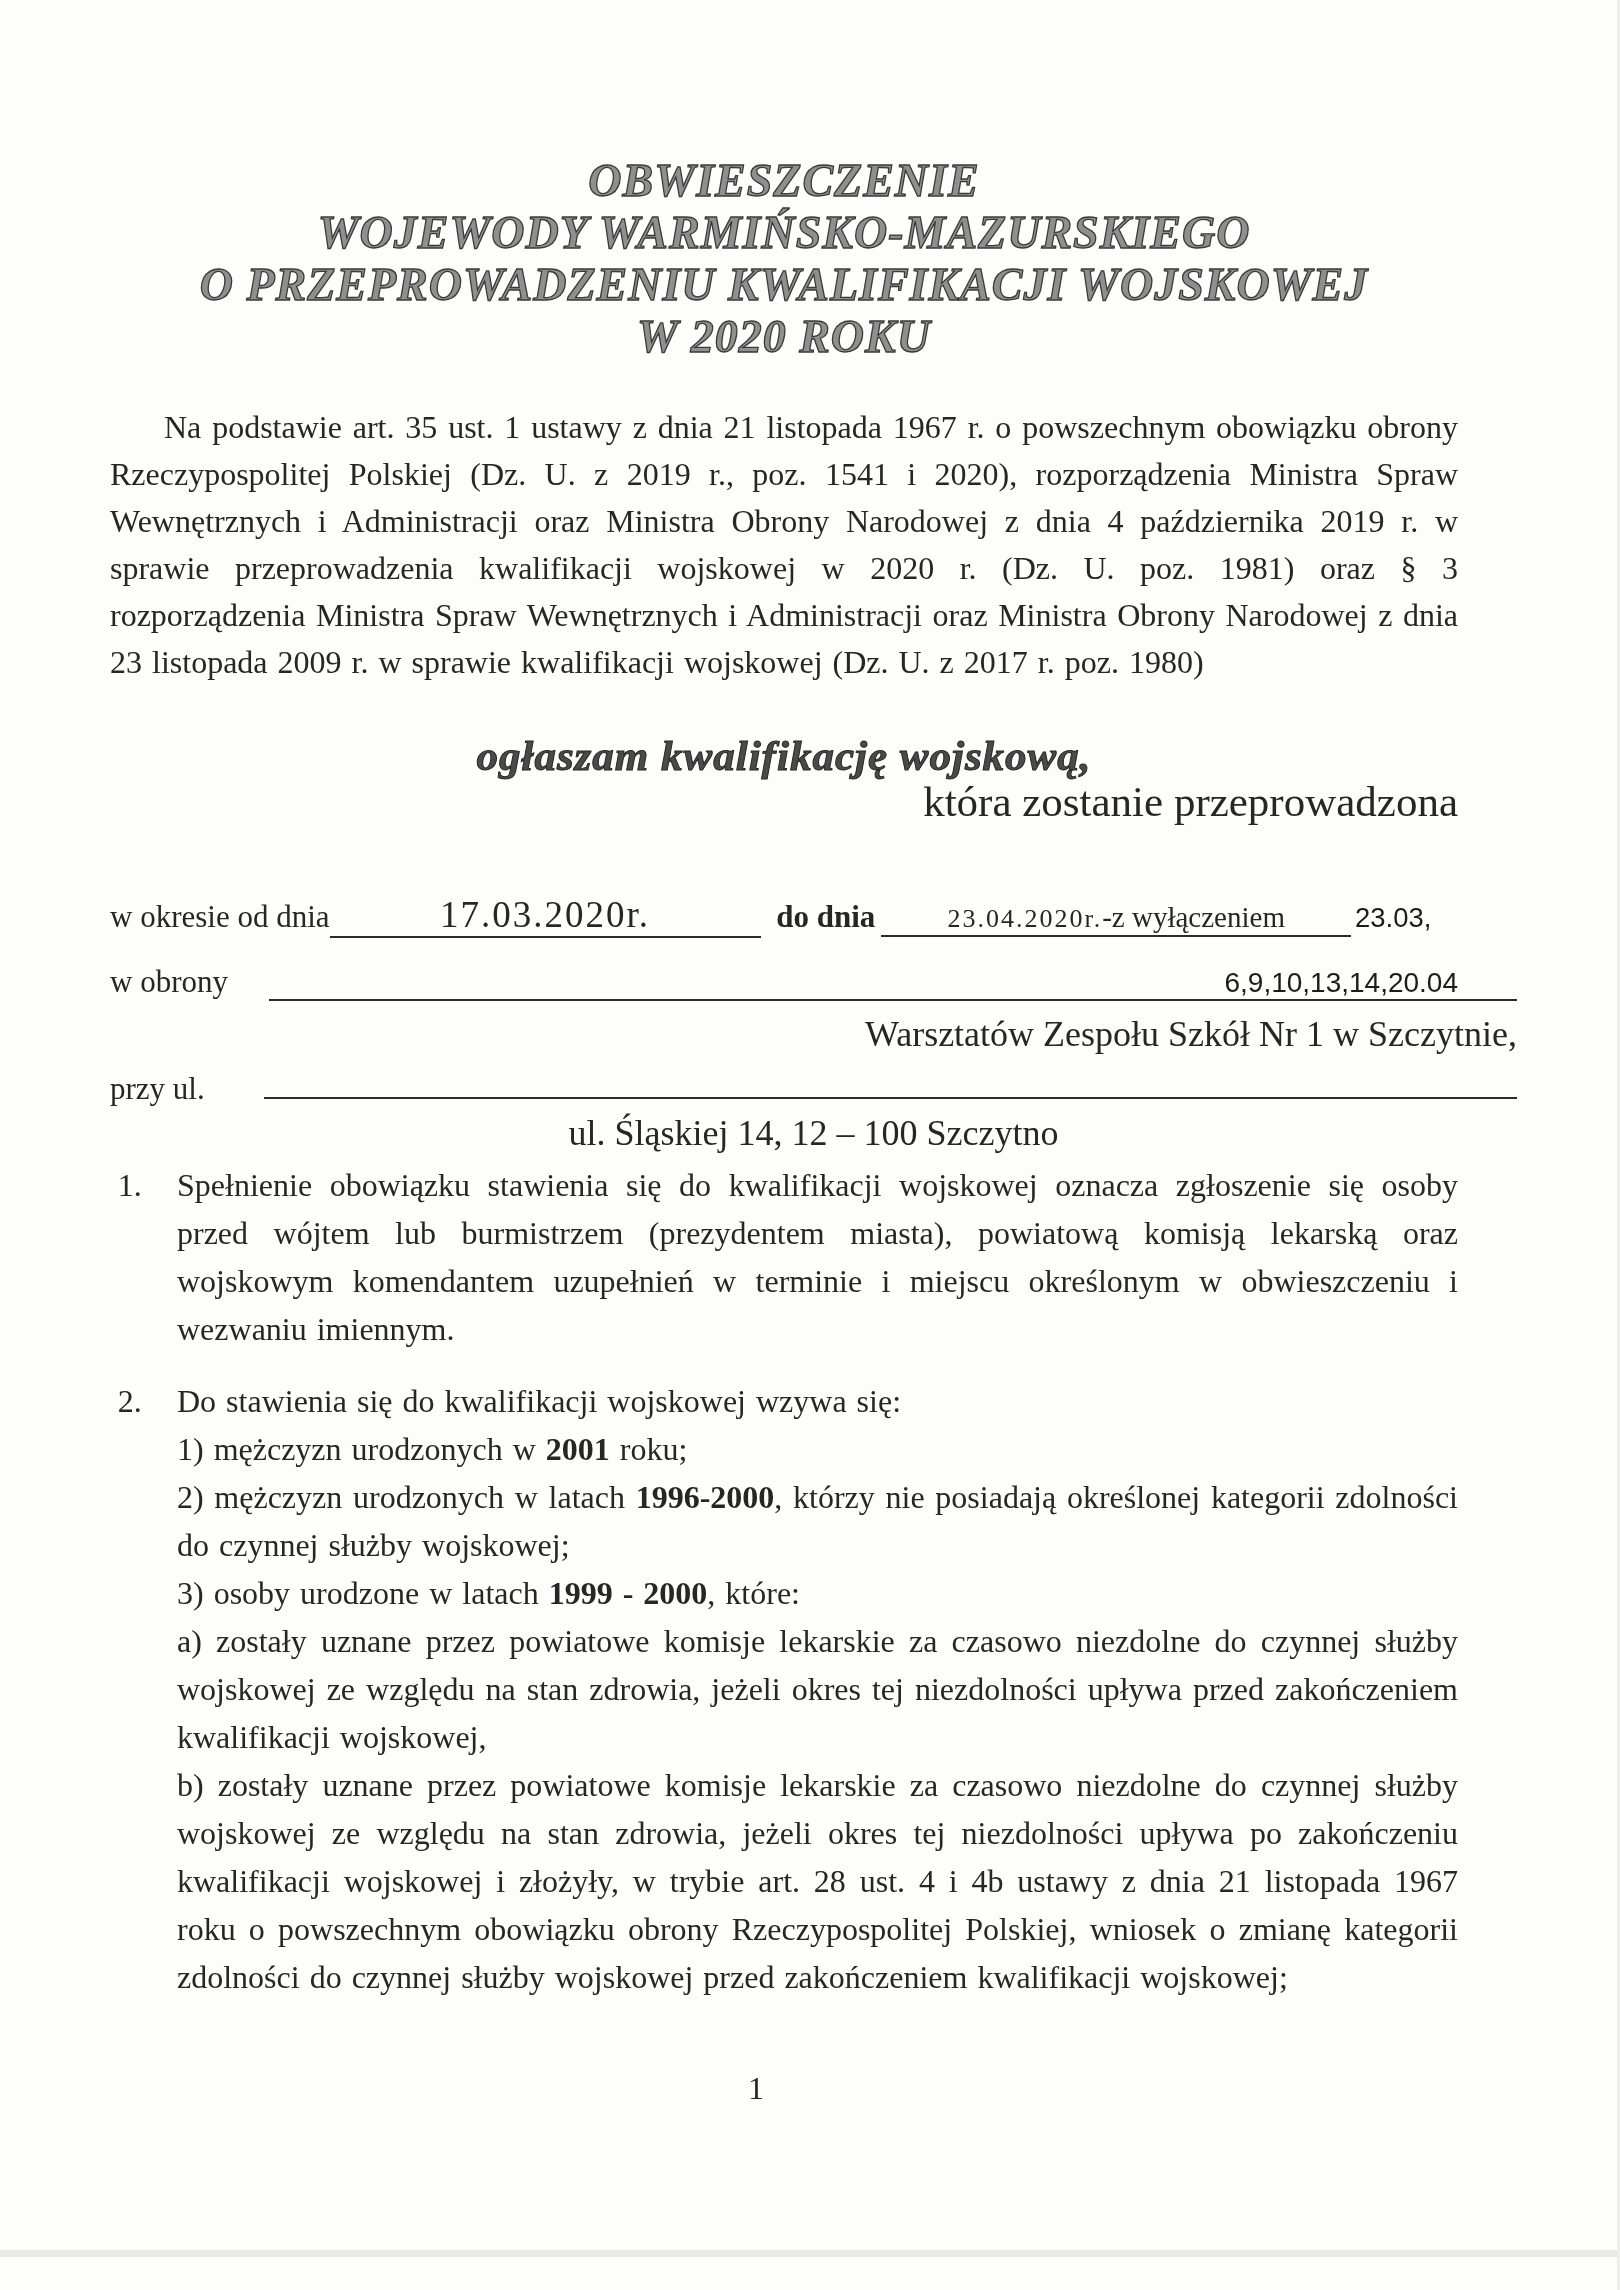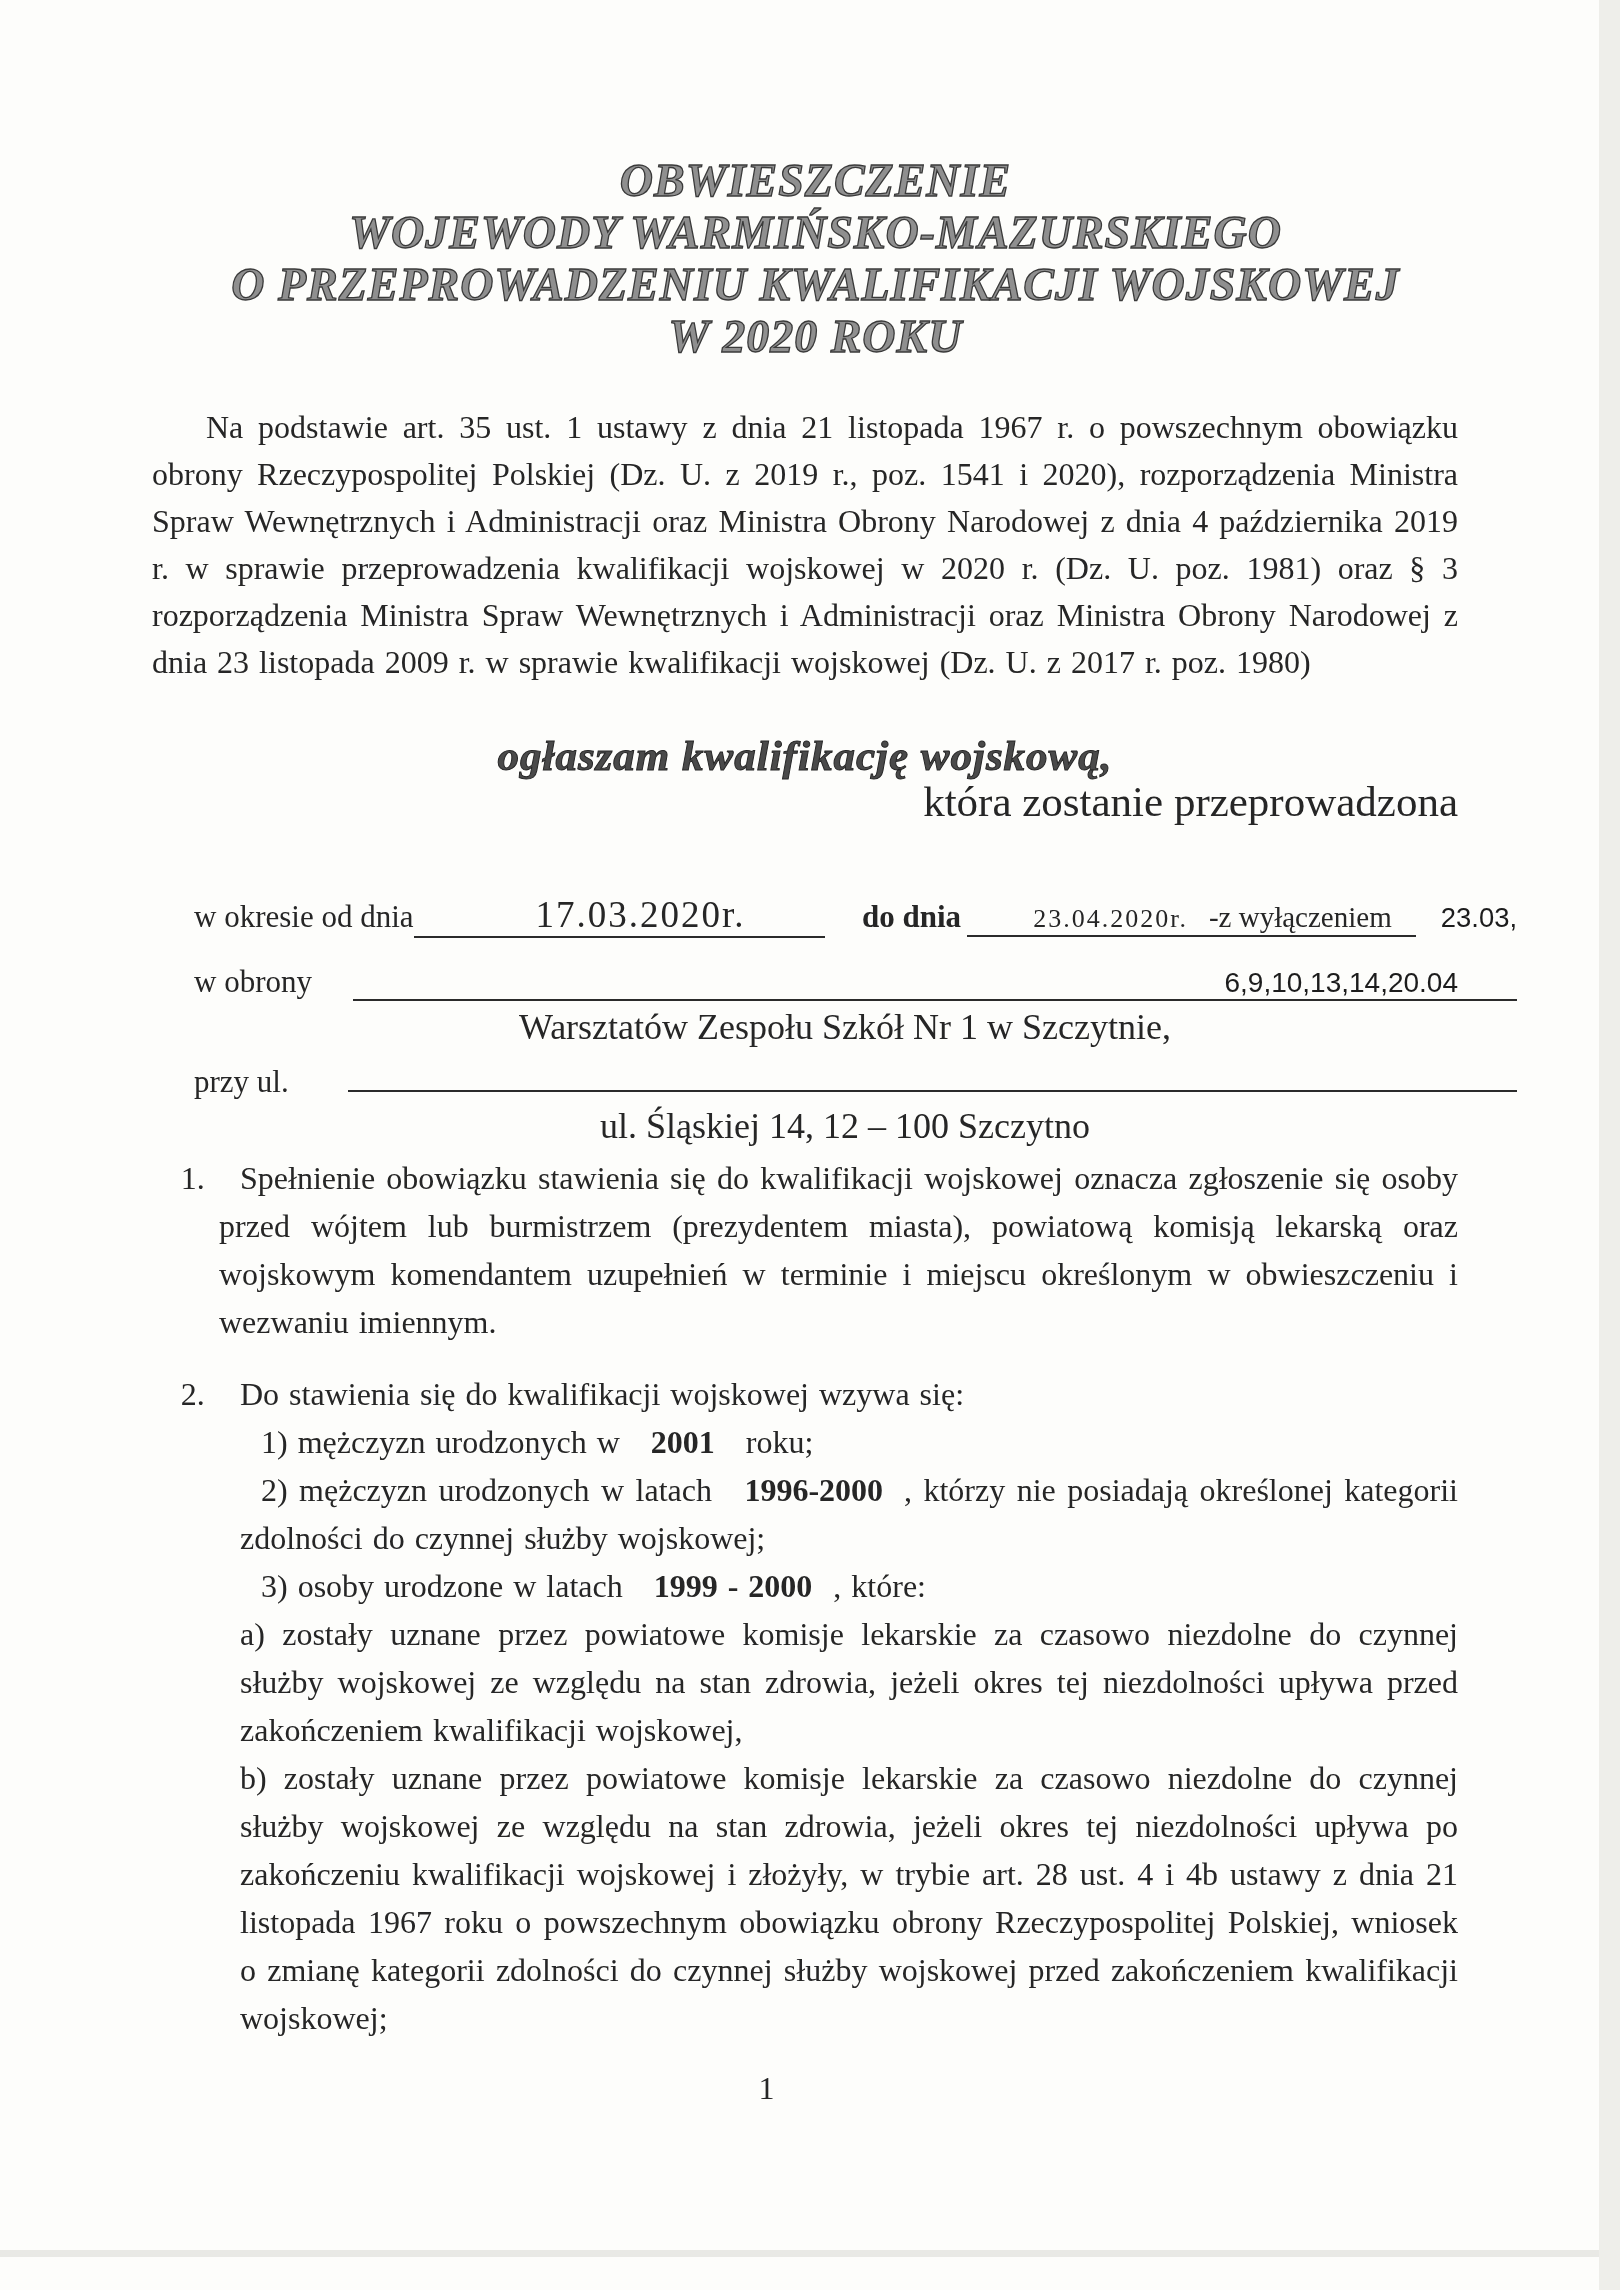--- a/index.html
+++ b/index.html
@@ -1,15 +1,15 @@
 <!DOCTYPE html>
 <html lang="pl"><head>
 <meta charset="utf-8">
 <style>
-  * { box-sizing: border-box; padding-left: 21px; }
+  * { box-sizing: border-box; }
   html, body { margin: 0; padding: 0; background: #ffffff; }
 
   .page {
     position: relative;
     width: 1620px;
     height: 2291px;
     background: #fdfdfb;
     font-family: "Liberation Serif", serif;
     color: #262626;
     overflow: hidden;
@@ -93,21 +93,21 @@
     font-family: "Liberation Sans", sans-serif;
     font-size: 28px;
     color: #1c1c1c;
   }
 
   .center-fill {
     text-align: center;
     font-size: 36px;
     line-height: 43px;
   }
-  .venue { margin-top: 5px; }
+  .venue { margin-top: 12px; text-align: right; }
 
   .przyul-row { margin-top: -2px; gap: 32px; }
   .przyul-row .f-label { margin-right: 27.4px; }
   .przyul-row .blank { height: 45px; }
 
   .street { margin-top: 5.9px; }
 
   
   .list { margin-top: 5.9px; font-size: 32px; line-height: 48px; }
   .list-item {

